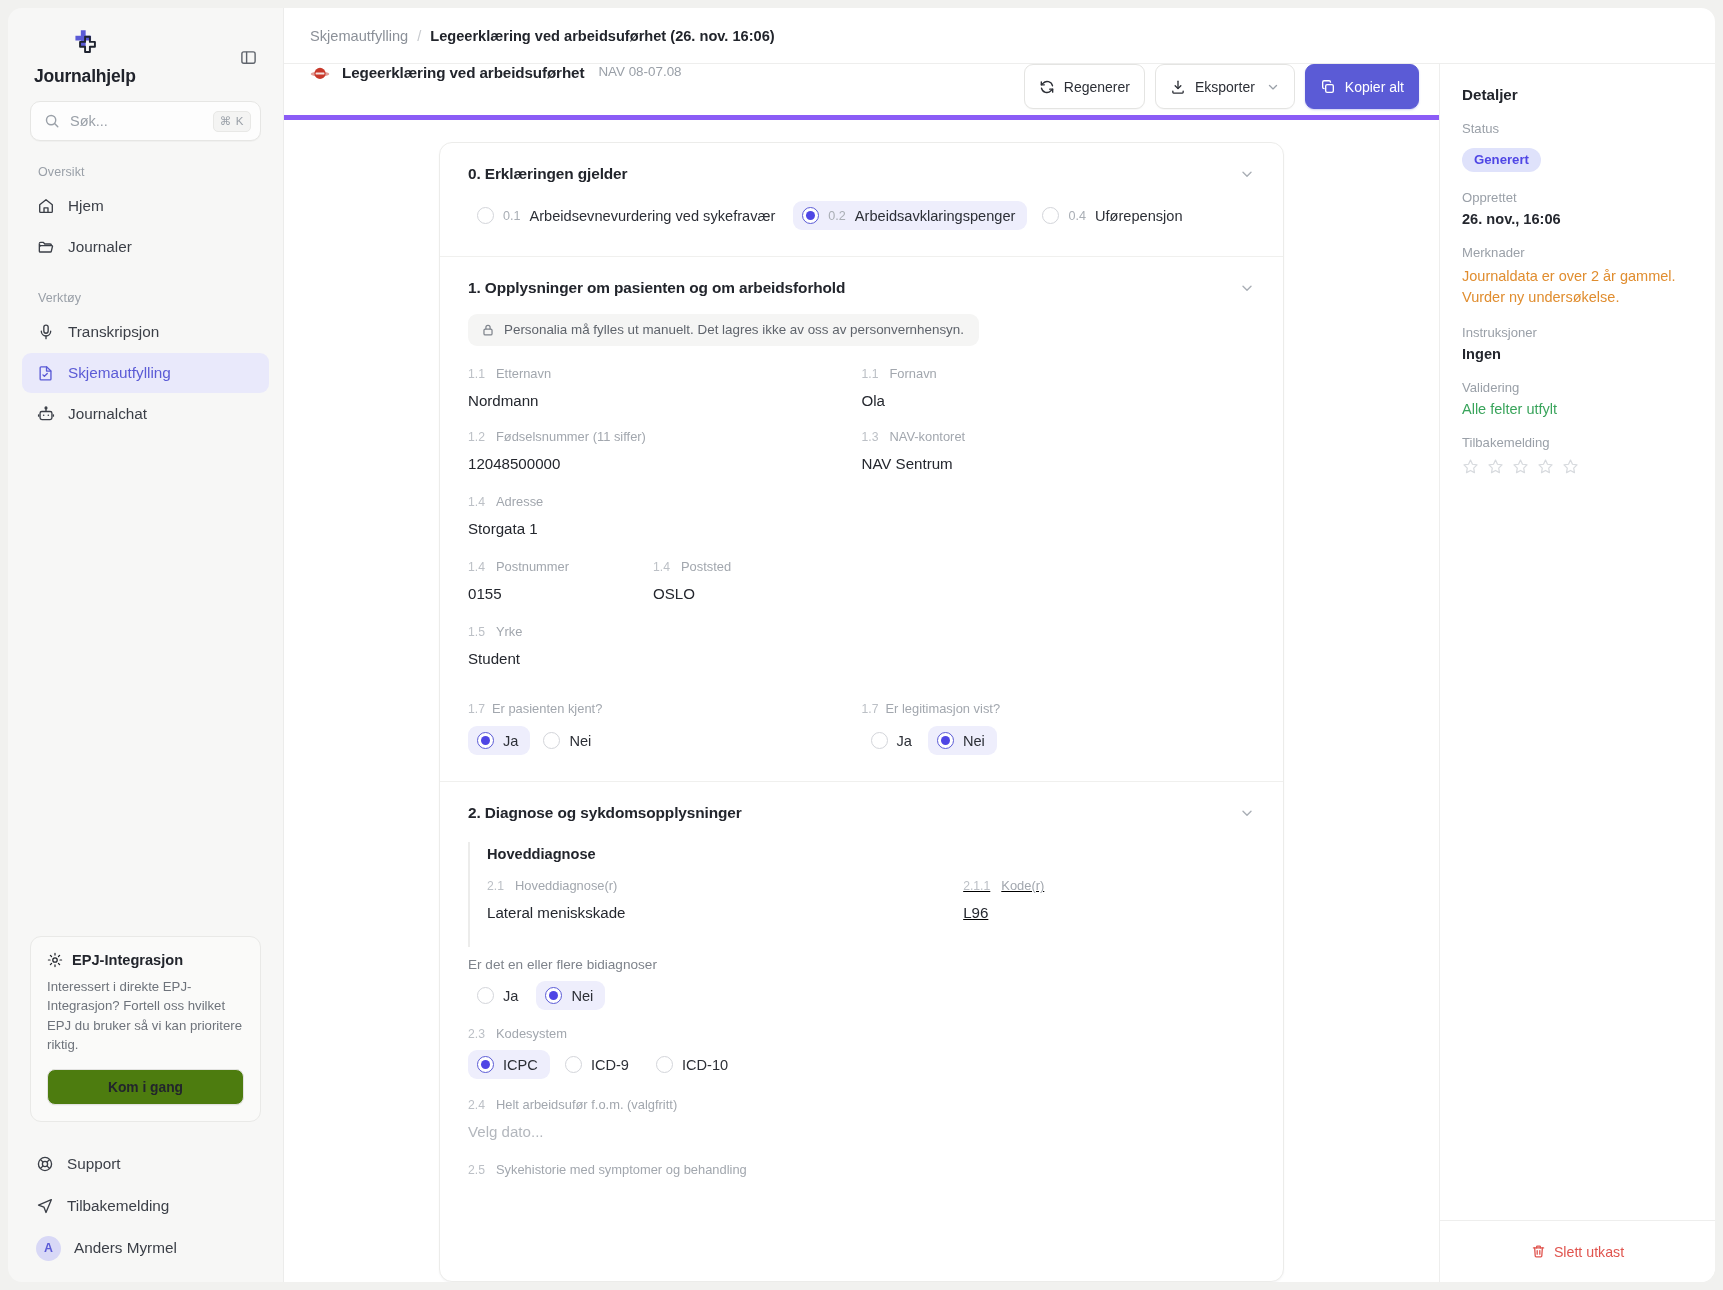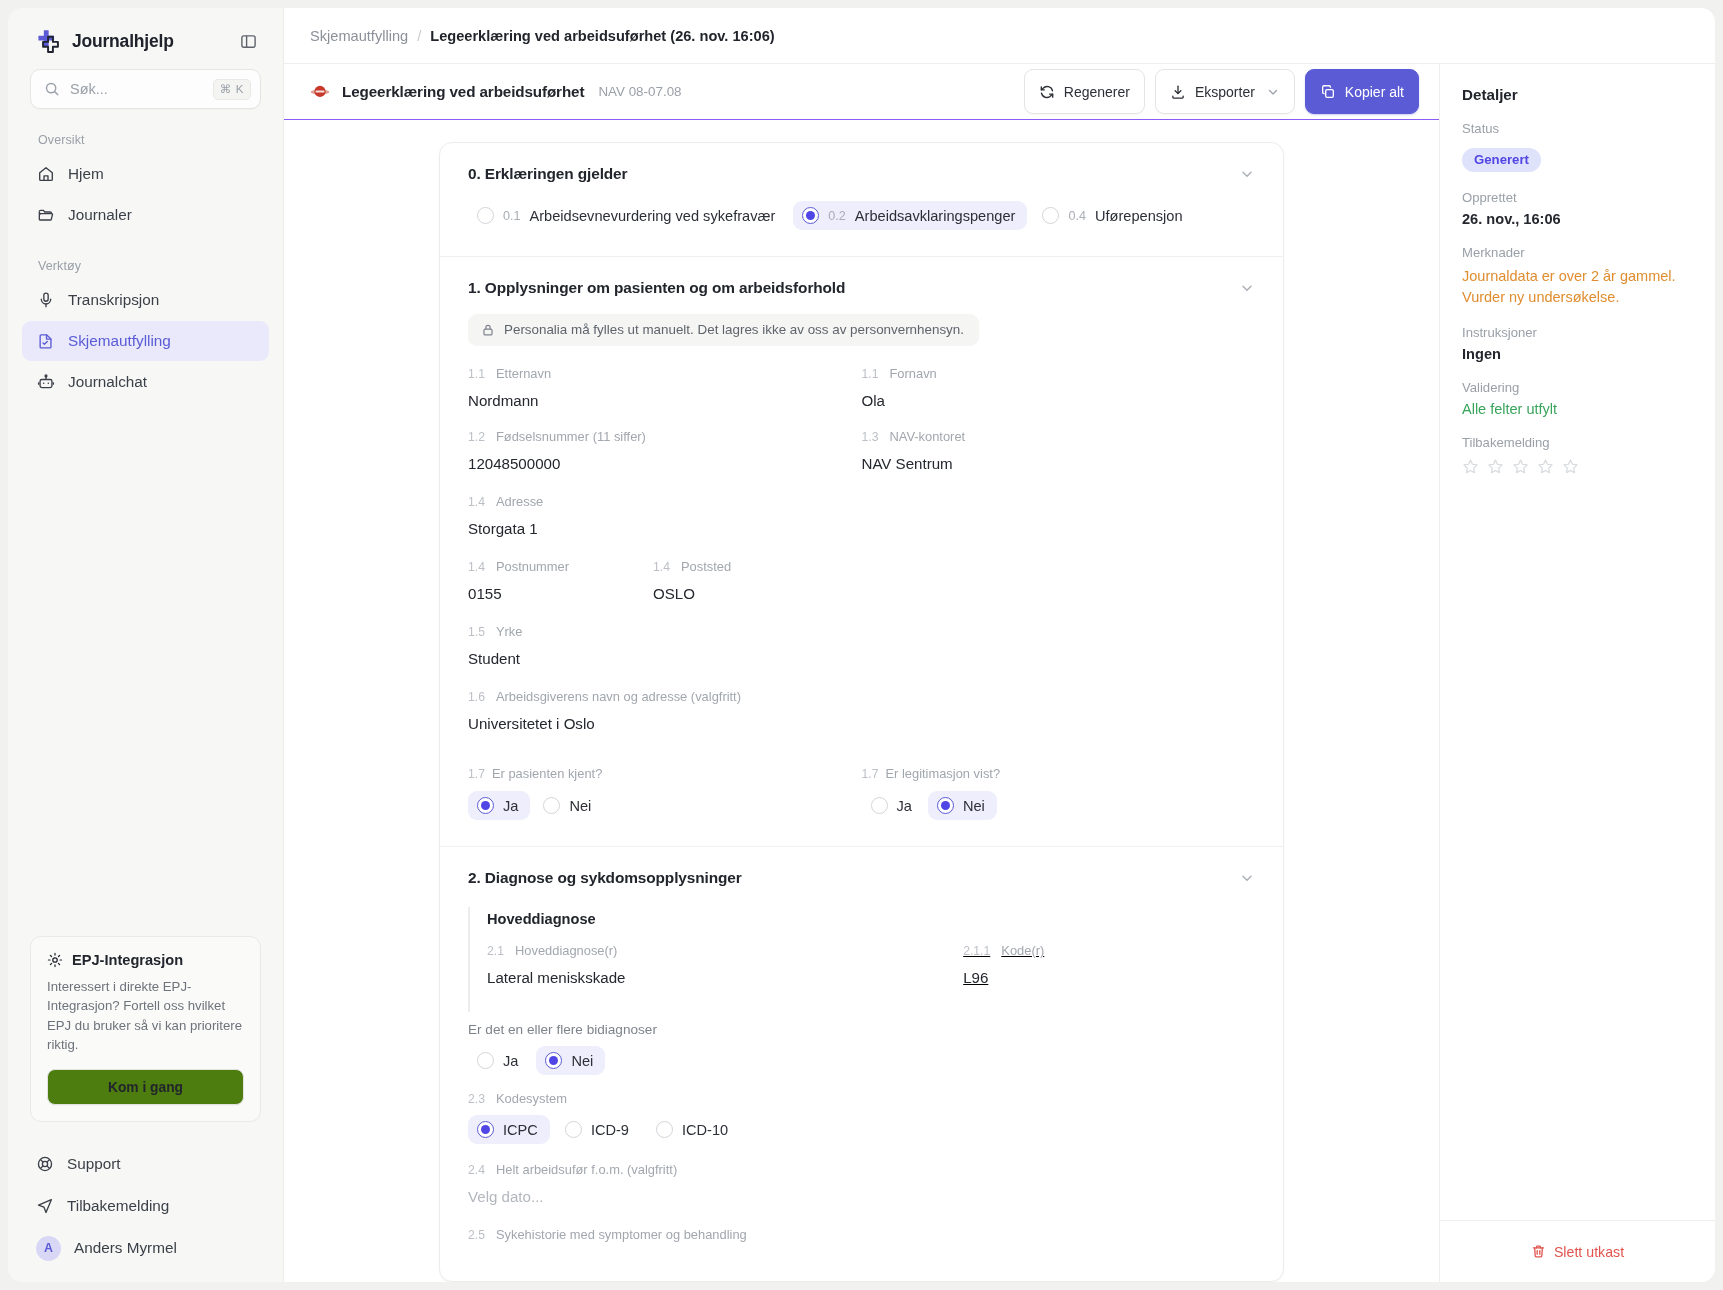--- a/index.html
+++ b/index.html
@@ -27,21 +27,21 @@
     border-radius: 14px 0 0 14px;
     display: flex;
     flex-direction: column;
     padding: 0 0 14px 0;
     position: relative;
   }
   .sb-top {
     display: flex; align-items: center; justify-content: space-between;
     padding: 20px 22px 14px 26px;
   }
-  .brand { display: flex; align-items: center; gap: 11px; }
+  .brand { display: flex; align-items: center; gap: 11px; flex-direction: column; }
   .brand-name { font-size: 17.5px; font-weight: 700; color: #20232b; letter-spacing: -0.2px; }
   .panel-toggle {
     width: 26px; height: 26px; display: flex; align-items: center; justify-content: center;
     cursor: pointer; border-radius: 6px; color: #6b7280;
   }
 
   .search-wrap { padding: 0 22px; }
   .search-box {
     height: 40px; background: #fdfdfd; border: 1px solid #e6e6e4;
     border-radius: 10px; display: flex; align-items: center; gap: 10px;
@@ -106,22 +106,22 @@
     padding: 0 26px; border-bottom: 1px solid #eeeeed; gap: 9px;
   }
   .bc-link { font-size: 14.6px; color: #8b9098; cursor: pointer; }
   .bc-sep { font-size: 14.6px; color: #c7cace; }
   .bc-current { font-size: 14.6px; color: #22252c; font-weight: 700; }
 
   .main-body { flex: 1 1 auto; display: flex; min-height: 0; }
   .doc-col { flex: 1 1 auto; display: flex; flex-direction: column; min-width: 0; border-right: 1px solid #eeeeed;}
 
   .doc-head {
-    height: 56px; flex: 0 0 56px; display: flex; align-items: center;
-    padding: 0 20px 0 26px; border-bottom: 1px solid #8b5cf6; gap: 12px;
+    height: 56px; flex: 0 0 56px; display: flex; align-items: flex-start;
+    padding: 0 20px 0 26px; border-bottom: 5px solid #8b5cf6; gap: 12px;
   }
   .navlogo { width: 20px; height: 20px; flex: 0 0 20px; }
   .doc-title { font-size: 15.2px; font-weight: 700; color: #22252c; letter-spacing: -.1px; }
   .doc-code { font-size: 13.4px; color: #9aa0a8; margin-left: 2px; }
   .doc-actions { margin-left: auto; display: flex; align-items: center; gap: 10px; }
   .btn {
     height: 45px; display: inline-flex; align-items: center; gap: 9px;
     padding: 0 14px; border-radius: 9px; font-size: 14px; cursor: pointer;
     font-family: inherit; border: 1px solid #e4e4e2; background: #fff; color: #2c2f36;
     box-shadow: 0 1px 1px rgba(16,24,40,.03);
@@ -537,27 +537,20 @@
               </div>
 
               <div class="block">
                 <div class="flabel">
                   <span class="fnum">1.5</span>
                   <span>Yrke</span>
                 </div>
                 <div class="fval">Student</div>
               </div>
 
-              <div class="block">
-                <div class="flabel">
-                  <span class="fnum">1.6</span>
-                  <span>Arbeidsgiverens navn og adresse (valgfritt)</span>
-                </div>
-                <div class="fval">Universitetet i Oslo</div>
-              </div>
 
               <div class="qrow">
                 <div class="qcol">
                   <div class="qlabel">
                     <span class="fnum">1.7</span>
                     <span>Er pasienten kjent?</span>
                   </div>
                   <div class="qradios">
                     <label class="radio-opt sel">
                       <span class="rb"></span>

